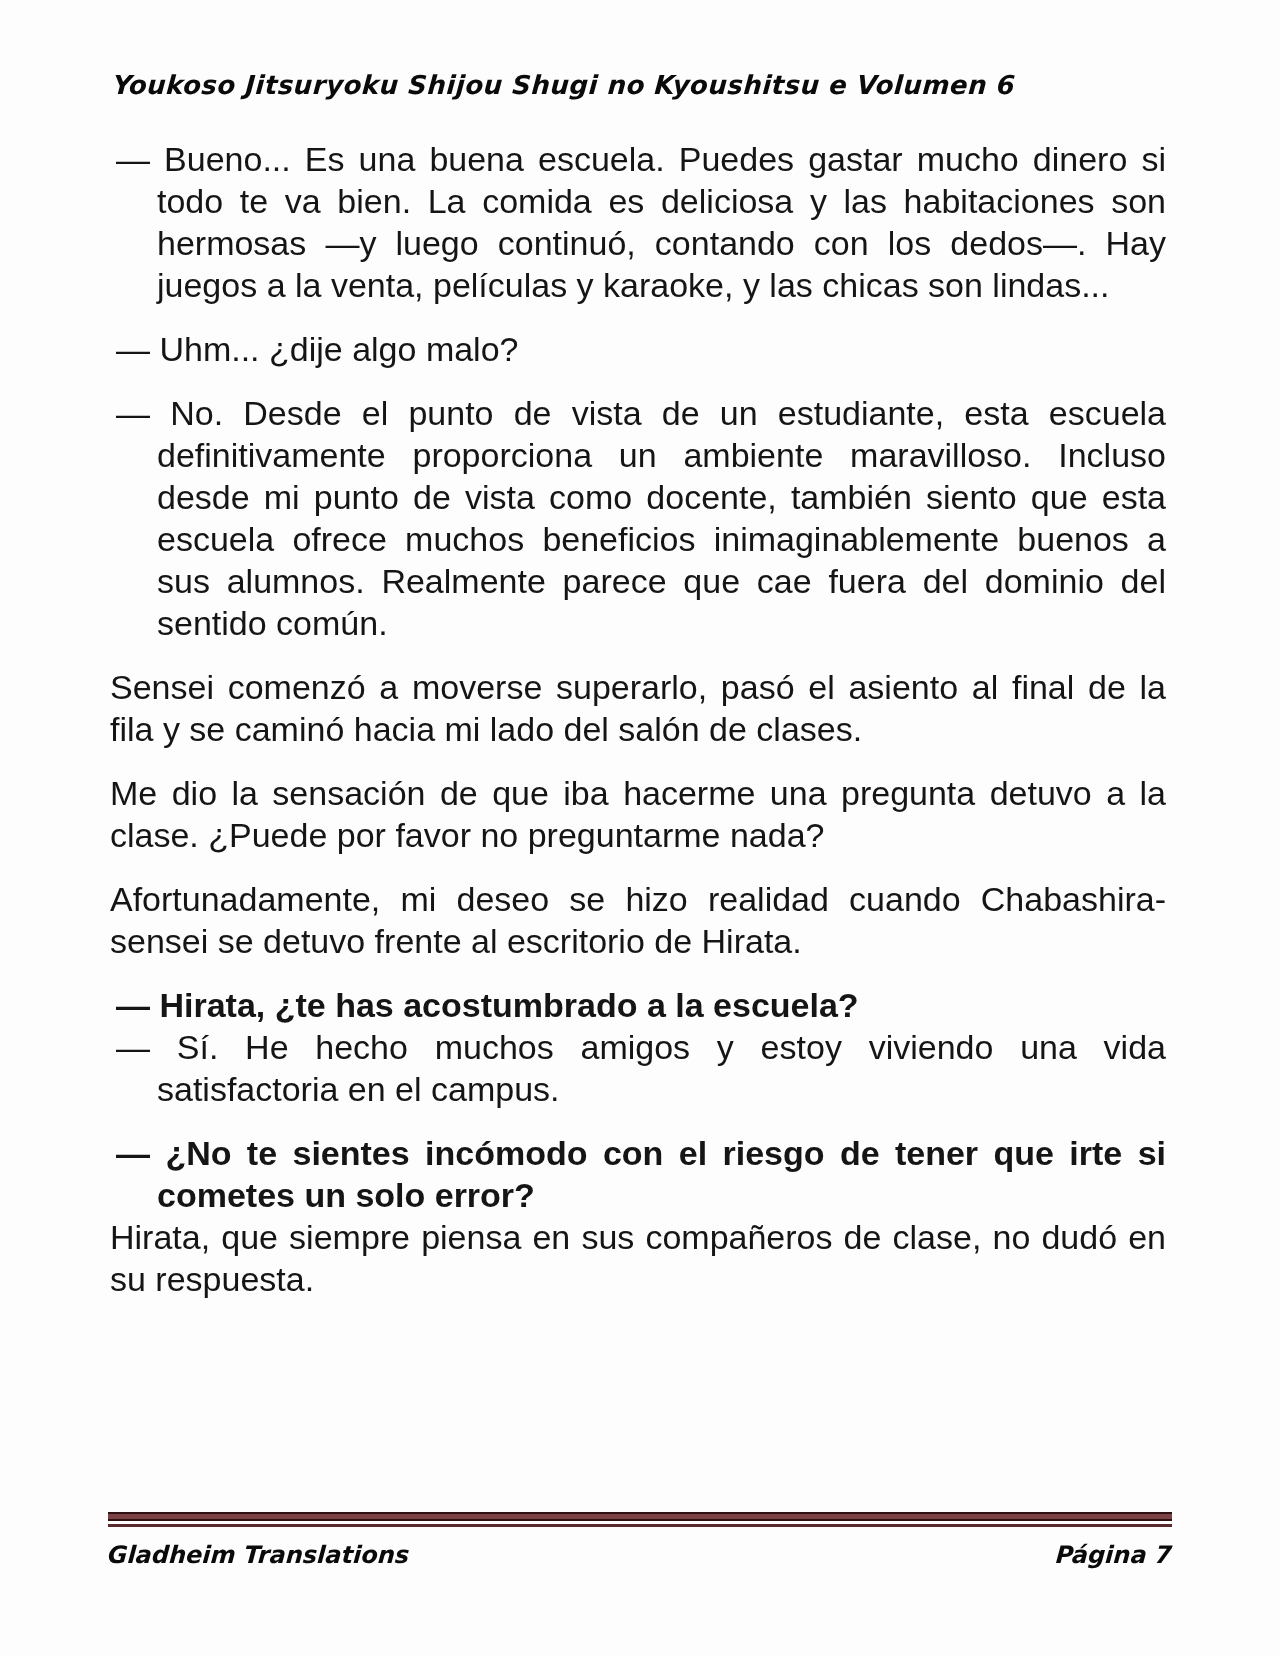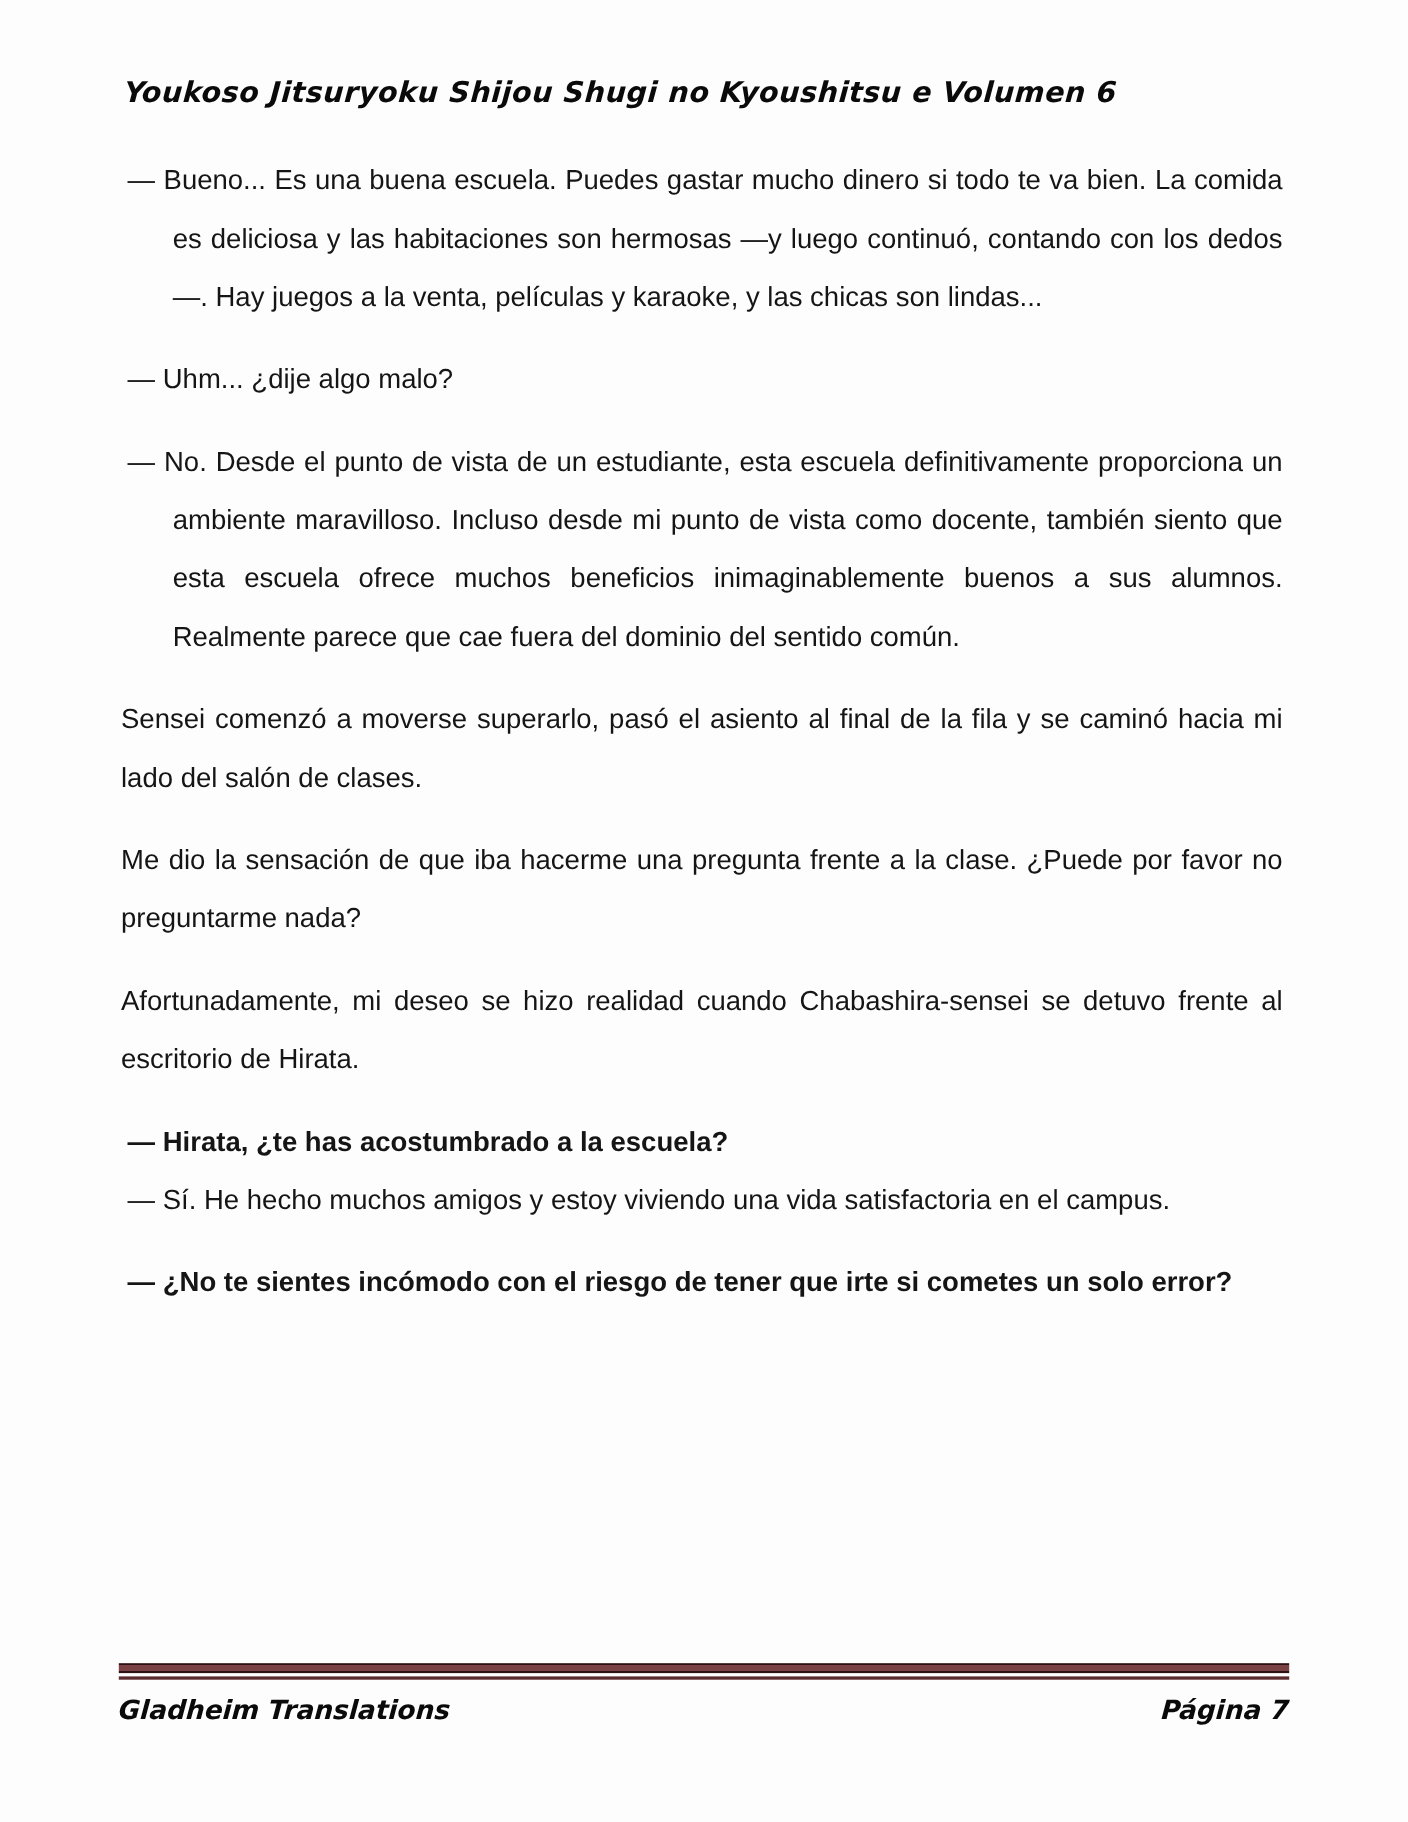--- a/index.html
+++ b/index.html
@@ -31,22 +31,22 @@
     color: #0a0a0a;
     transform: skewX(-4deg);
     transform-origin: left bottom;
     white-space: nowrap;
   }
   .body-text {
     position: absolute;
     left: 110px;
     top: 138px;
     width: 1056px;
-    font-size: 25px;
-    line-height: 53px;
+    font-size: 34px;
+    line-height: 42px;
     text-align: justify;
     color: #151515;
   }
   .body-text p {
     margin: 0 0 22px 0;
   }
   .body-text p.dialogue {
     padding-left: 47px;
     text-indent: -41px;
   }
@@ -95,25 +95,26 @@
 
   <div class="page-header">
     <div class="title">Youkoso Jitsuryoku Shijou Shugi no Kyoushitsu e Volumen 6</div>
   </div>
 
   <div class="body-text">
     <p class="dialogue">— Bueno... Es una buena escuela. Puedes gastar mucho dinero si todo te va bien. La comida es deliciosa y las habitaciones son hermosas —y luego continuó, contando con los dedos—. Hay juegos a la venta, películas y karaoke, y las chicas son lindas...</p>
     <p class="dialogue">— Uhm... ¿dije algo malo?</p>
     <p class="dialogue">— No. Desde el punto de vista de un estudiante, esta escuela definitivamente proporciona un ambiente maravilloso. Incluso desde mi punto de vista como docente, también siento que esta escuela ofrece muchos beneficios inimaginablemente buenos a sus alumnos. Realmente parece que cae fuera del dominio del sentido común.</p>
     <p class="narration">Sensei comenzó a moverse superarlo, pasó el asiento al final de la fila y se caminó hacia mi lado del salón de clases.</p>
-    <p class="narration">Me dio la sensación de que iba hacerme una pregunta frente a la clase. ¿Puede por favor no preguntarme nada?</p>
+    <p class="narration">Me dio la sensación de que iba hacerme una pregunta detuvo a la clase. ¿Puede por favor no preguntarme nada?</p>
     <p class="narration">Afortunadamente, mi deseo se hizo realidad cuando Chabashira-sensei se detuvo frente al escritorio de Hirata.</p>
     <p class="dialogue tight">— Hirata, ¿te has acostumbrado a la escuela?</p>
     <p class="dialogue">— Sí. He hecho muchos amigos y estoy viviendo una vida satisfactoria en el campus.</p>
     <p class="dialogue tight">— ¿No te sientes incómodo con el riesgo de tener que irte si cometes un solo error?</p>
+    <p class="narration">Hirata, que siempre piensa en sus compañeros de clase, no dudó en su respuesta.</p>
   </div>
 
   <div class="page-footer">
     <div class="rule-thick"></div>
     <div class="rule-thin"></div>
     <div class="footer-row">
       <span class="footer-text">Gladheim Translations</span>
       <span class="footer-text">Página 7</span>
     </div>
   </div>

